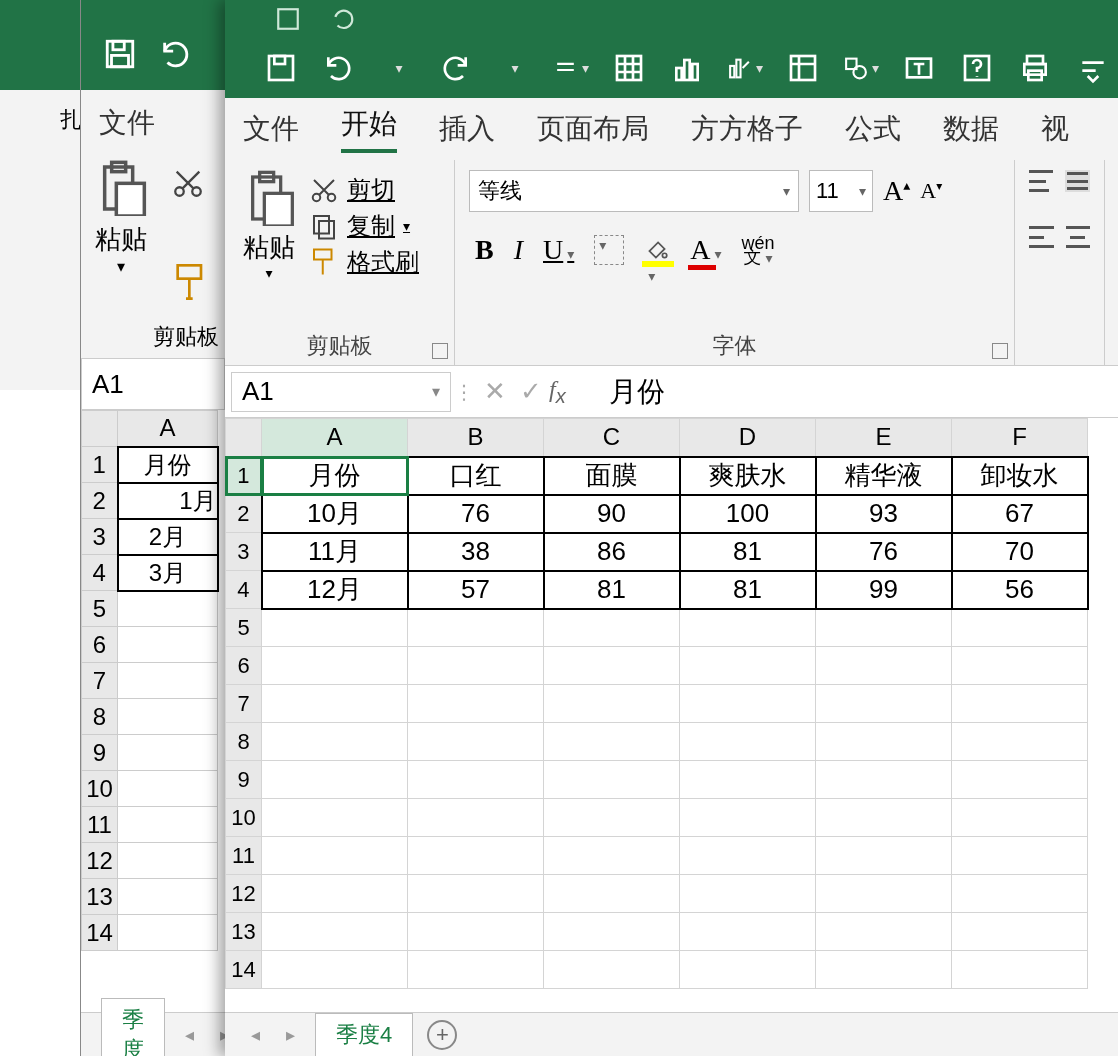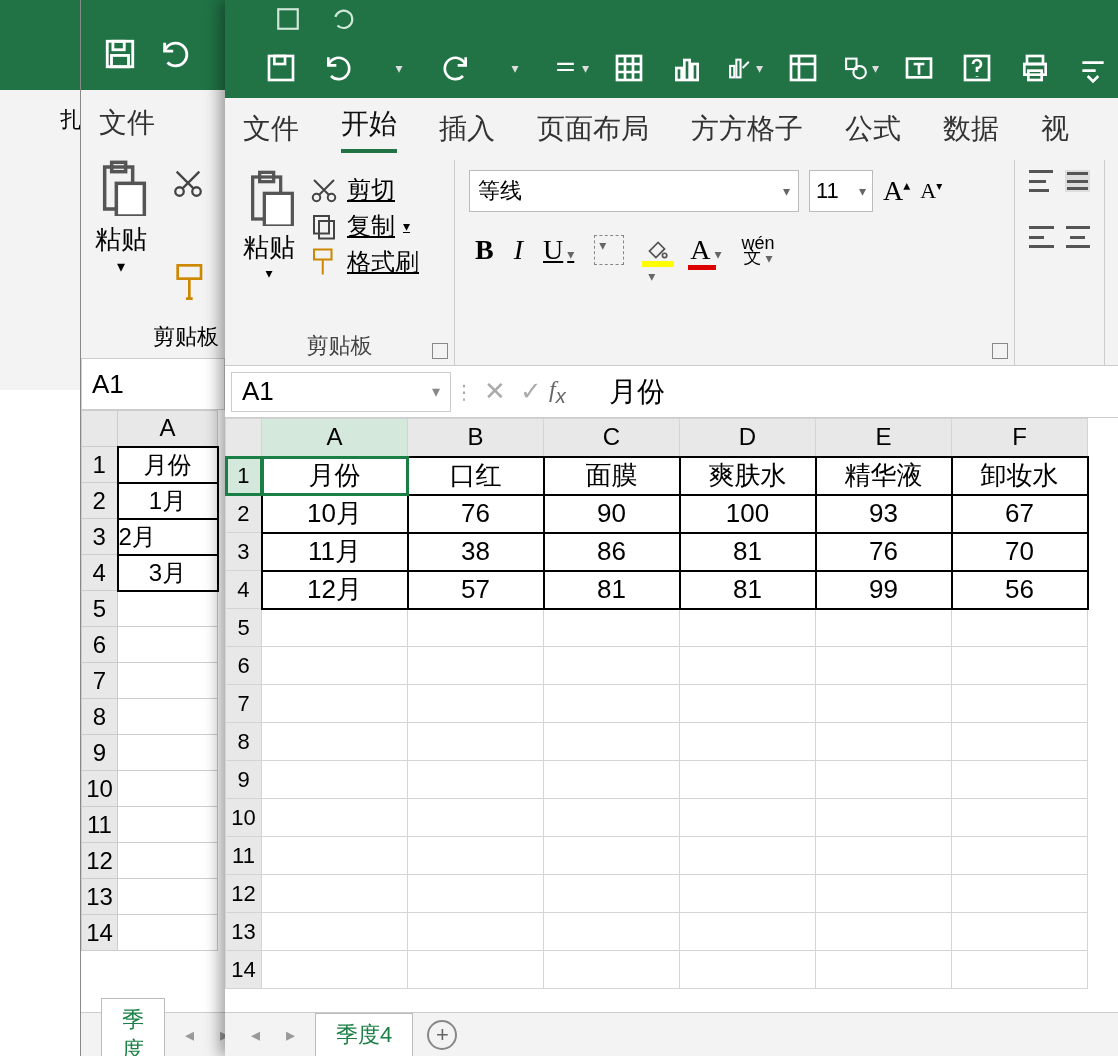--- a/index.html
+++ b/index.html
@@ -161,25 +161,25 @@
             <th class="colA">A</th>
           </tr>
         </thead>
       <tbody id="gridB">
           <tr>
             <td class="rownum">1</td>
             <td class="colA" style="border: 2px solid rgb(0, 0, 0); text-align: center;">月份</td>
           </tr>
           <tr>
             <td class="rownum">2</td>
-            <td class="colA" style="border: 2px solid rgb(0, 0, 0); text-align: center;">1月</td>
+            <td class="colA" style="border: 2px solid rgb(0, 0, 0); text-align: right;">1月</td>
           </tr>
           <tr>
             <td class="rownum">3</td>
-            <td class="colA" style="border: 2px solid rgb(0, 0, 0); text-align: left;">2月</td>
+            <td class="colA" style="border: 2px solid rgb(0, 0, 0); text-align: center;">2月</td>
           </tr>
           <tr>
             <td class="rownum">4</td>
             <td class="colA" style="border: 2px solid rgb(0, 0, 0); text-align: center;">3月</td>
           </tr>
           <tr>
             <td class="rownum">5</td>
             <td class="colA"></td>
           </tr>
           <tr>
@@ -393,20 +393,21 @@
         <span class="fill dd">
           <svg width="26" height="26" viewBox="0 0 24 24" fill="none" stroke="#555" stroke-width="1.6">
               <path d="M5 13 L13 5 L19 11 L11 19 Z"></path>
               <circle cx="19" cy="17" r="2"></circle>
             </svg>
           <span class="bar" style="background:#ffff00"></span>
         </span>
         <span class="fcol dd">A<span class="bar"></span></span>
         <span class="wen dd"><span>wén</span><br><span>文</span></span>
       </div>
+      <div class="gname">字体</div>
       <div class="launcher"></div>
     </div>
 
     <div class="rgroup aligngrp">
       <div class="row">
         <div class="al">
             <span></span>
             <span style="width:70%"></span>
             <span style="width:85%"></span>
           </div>

